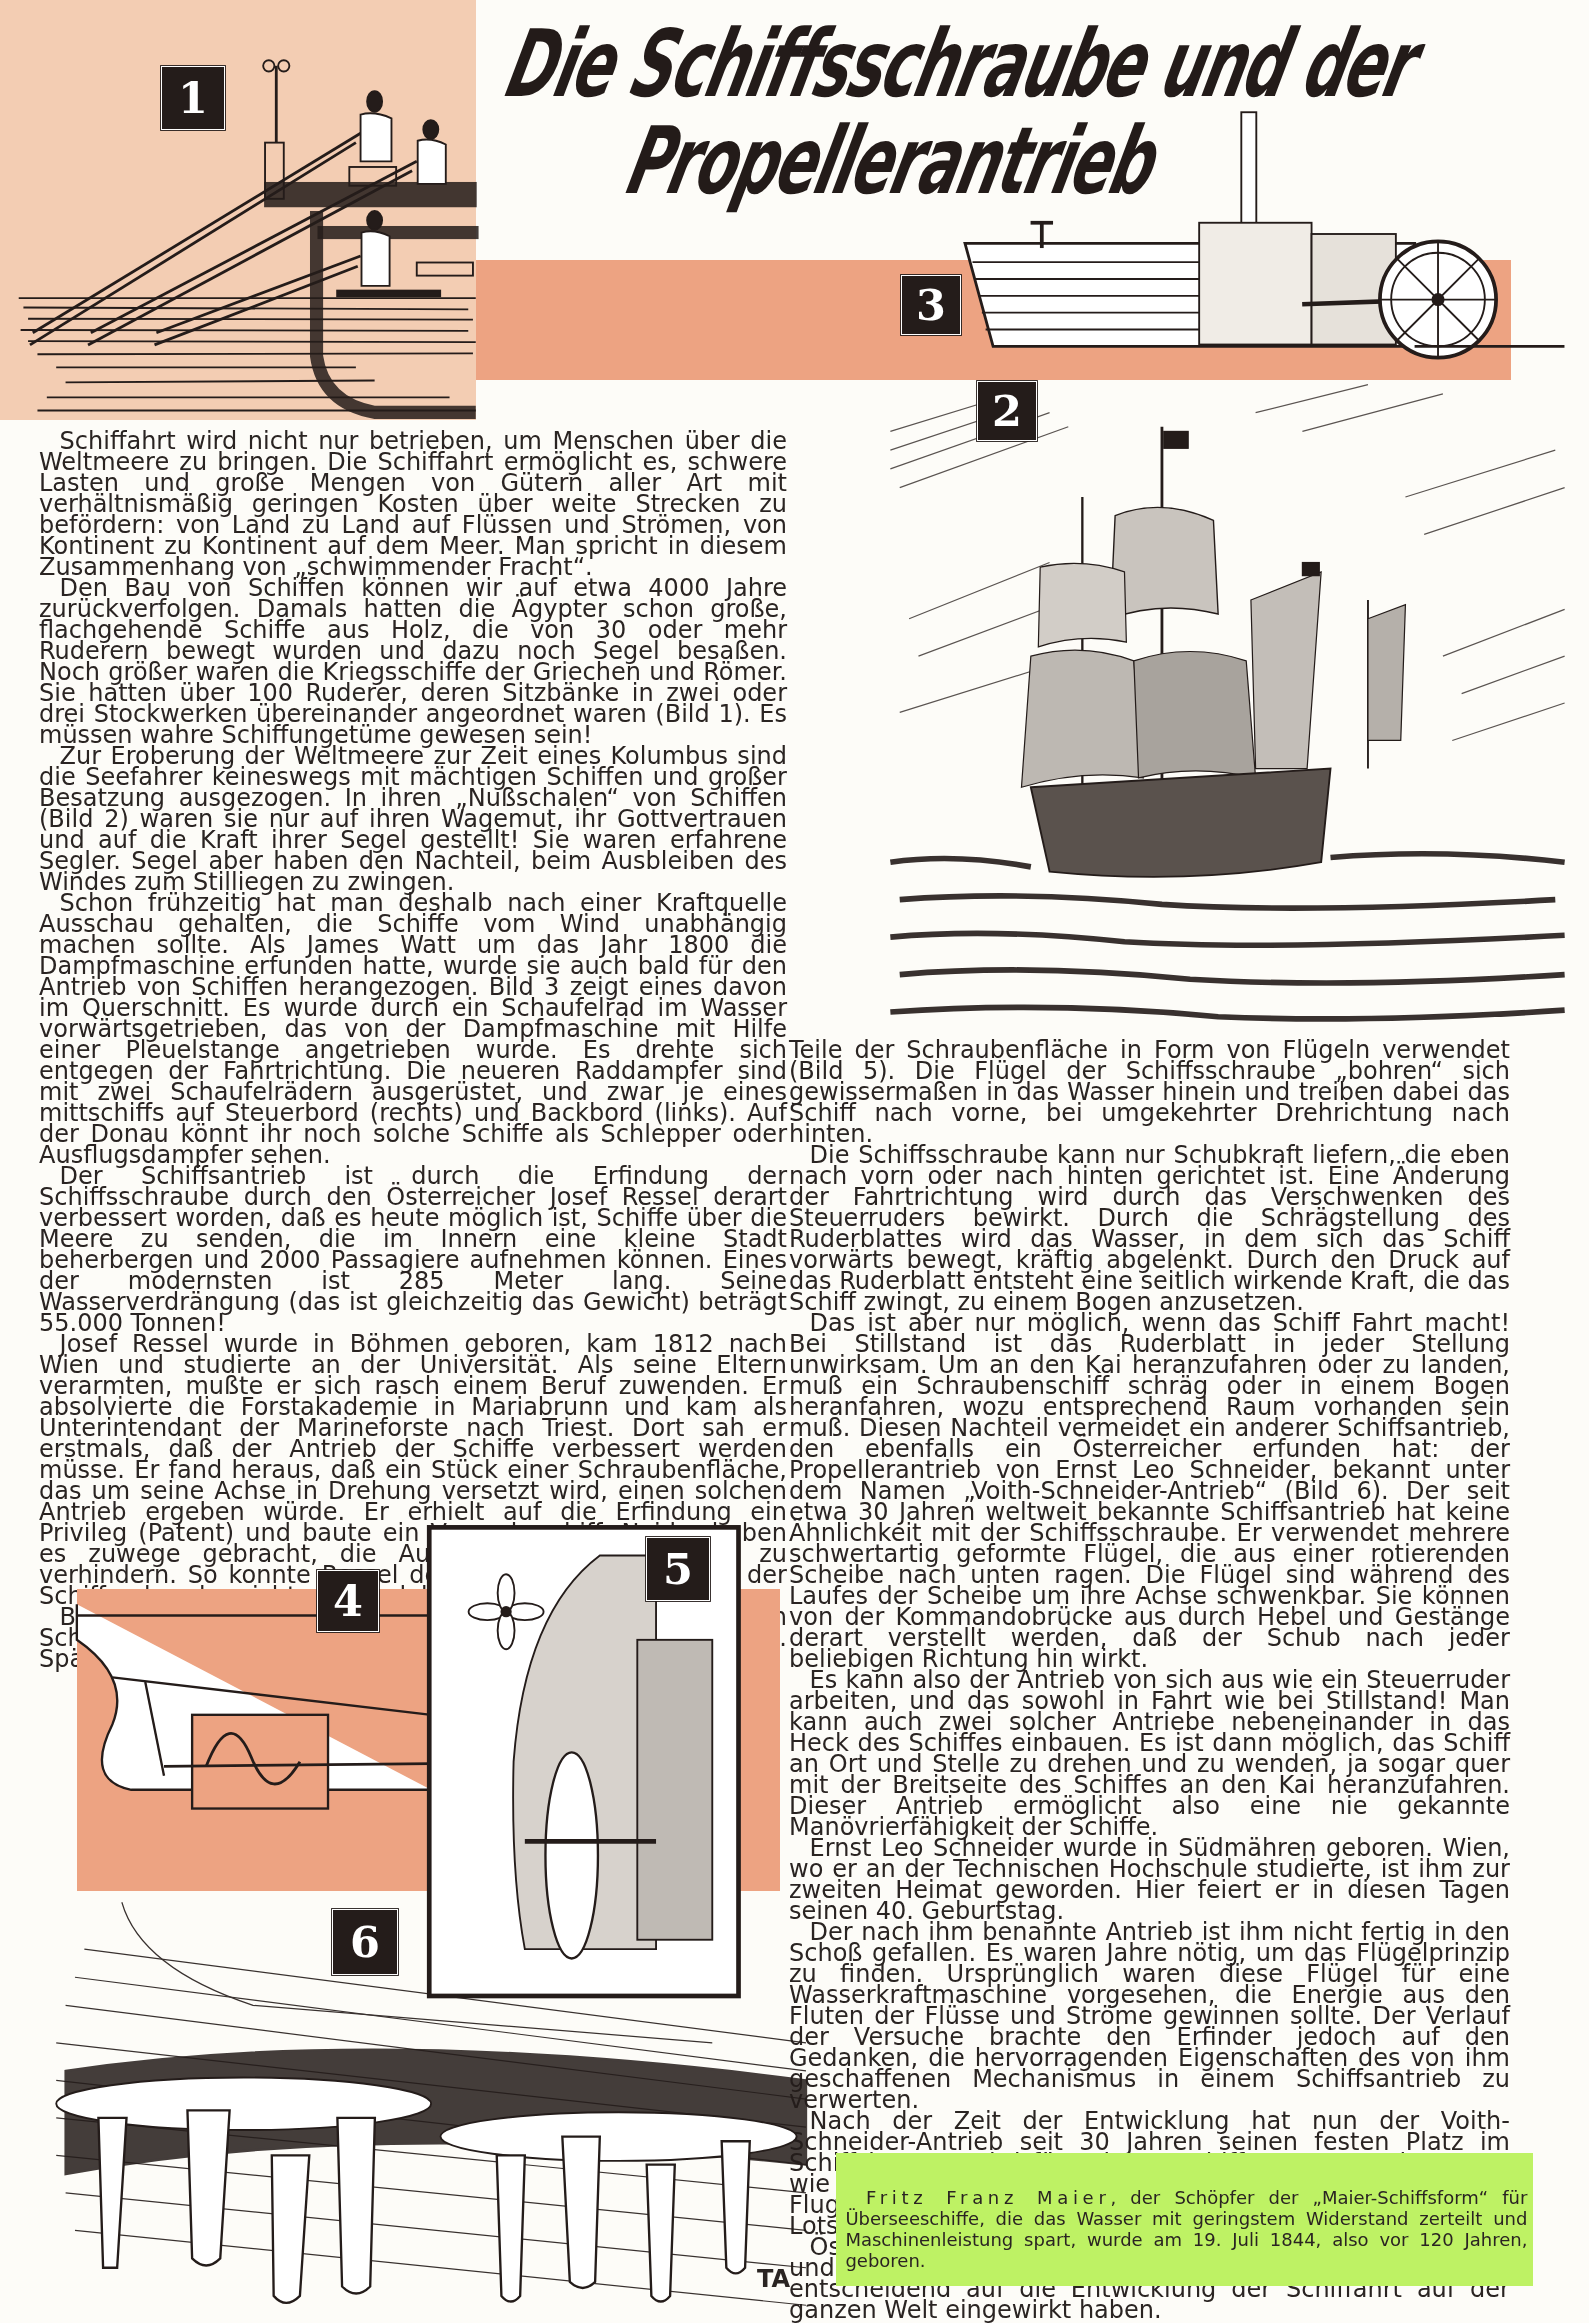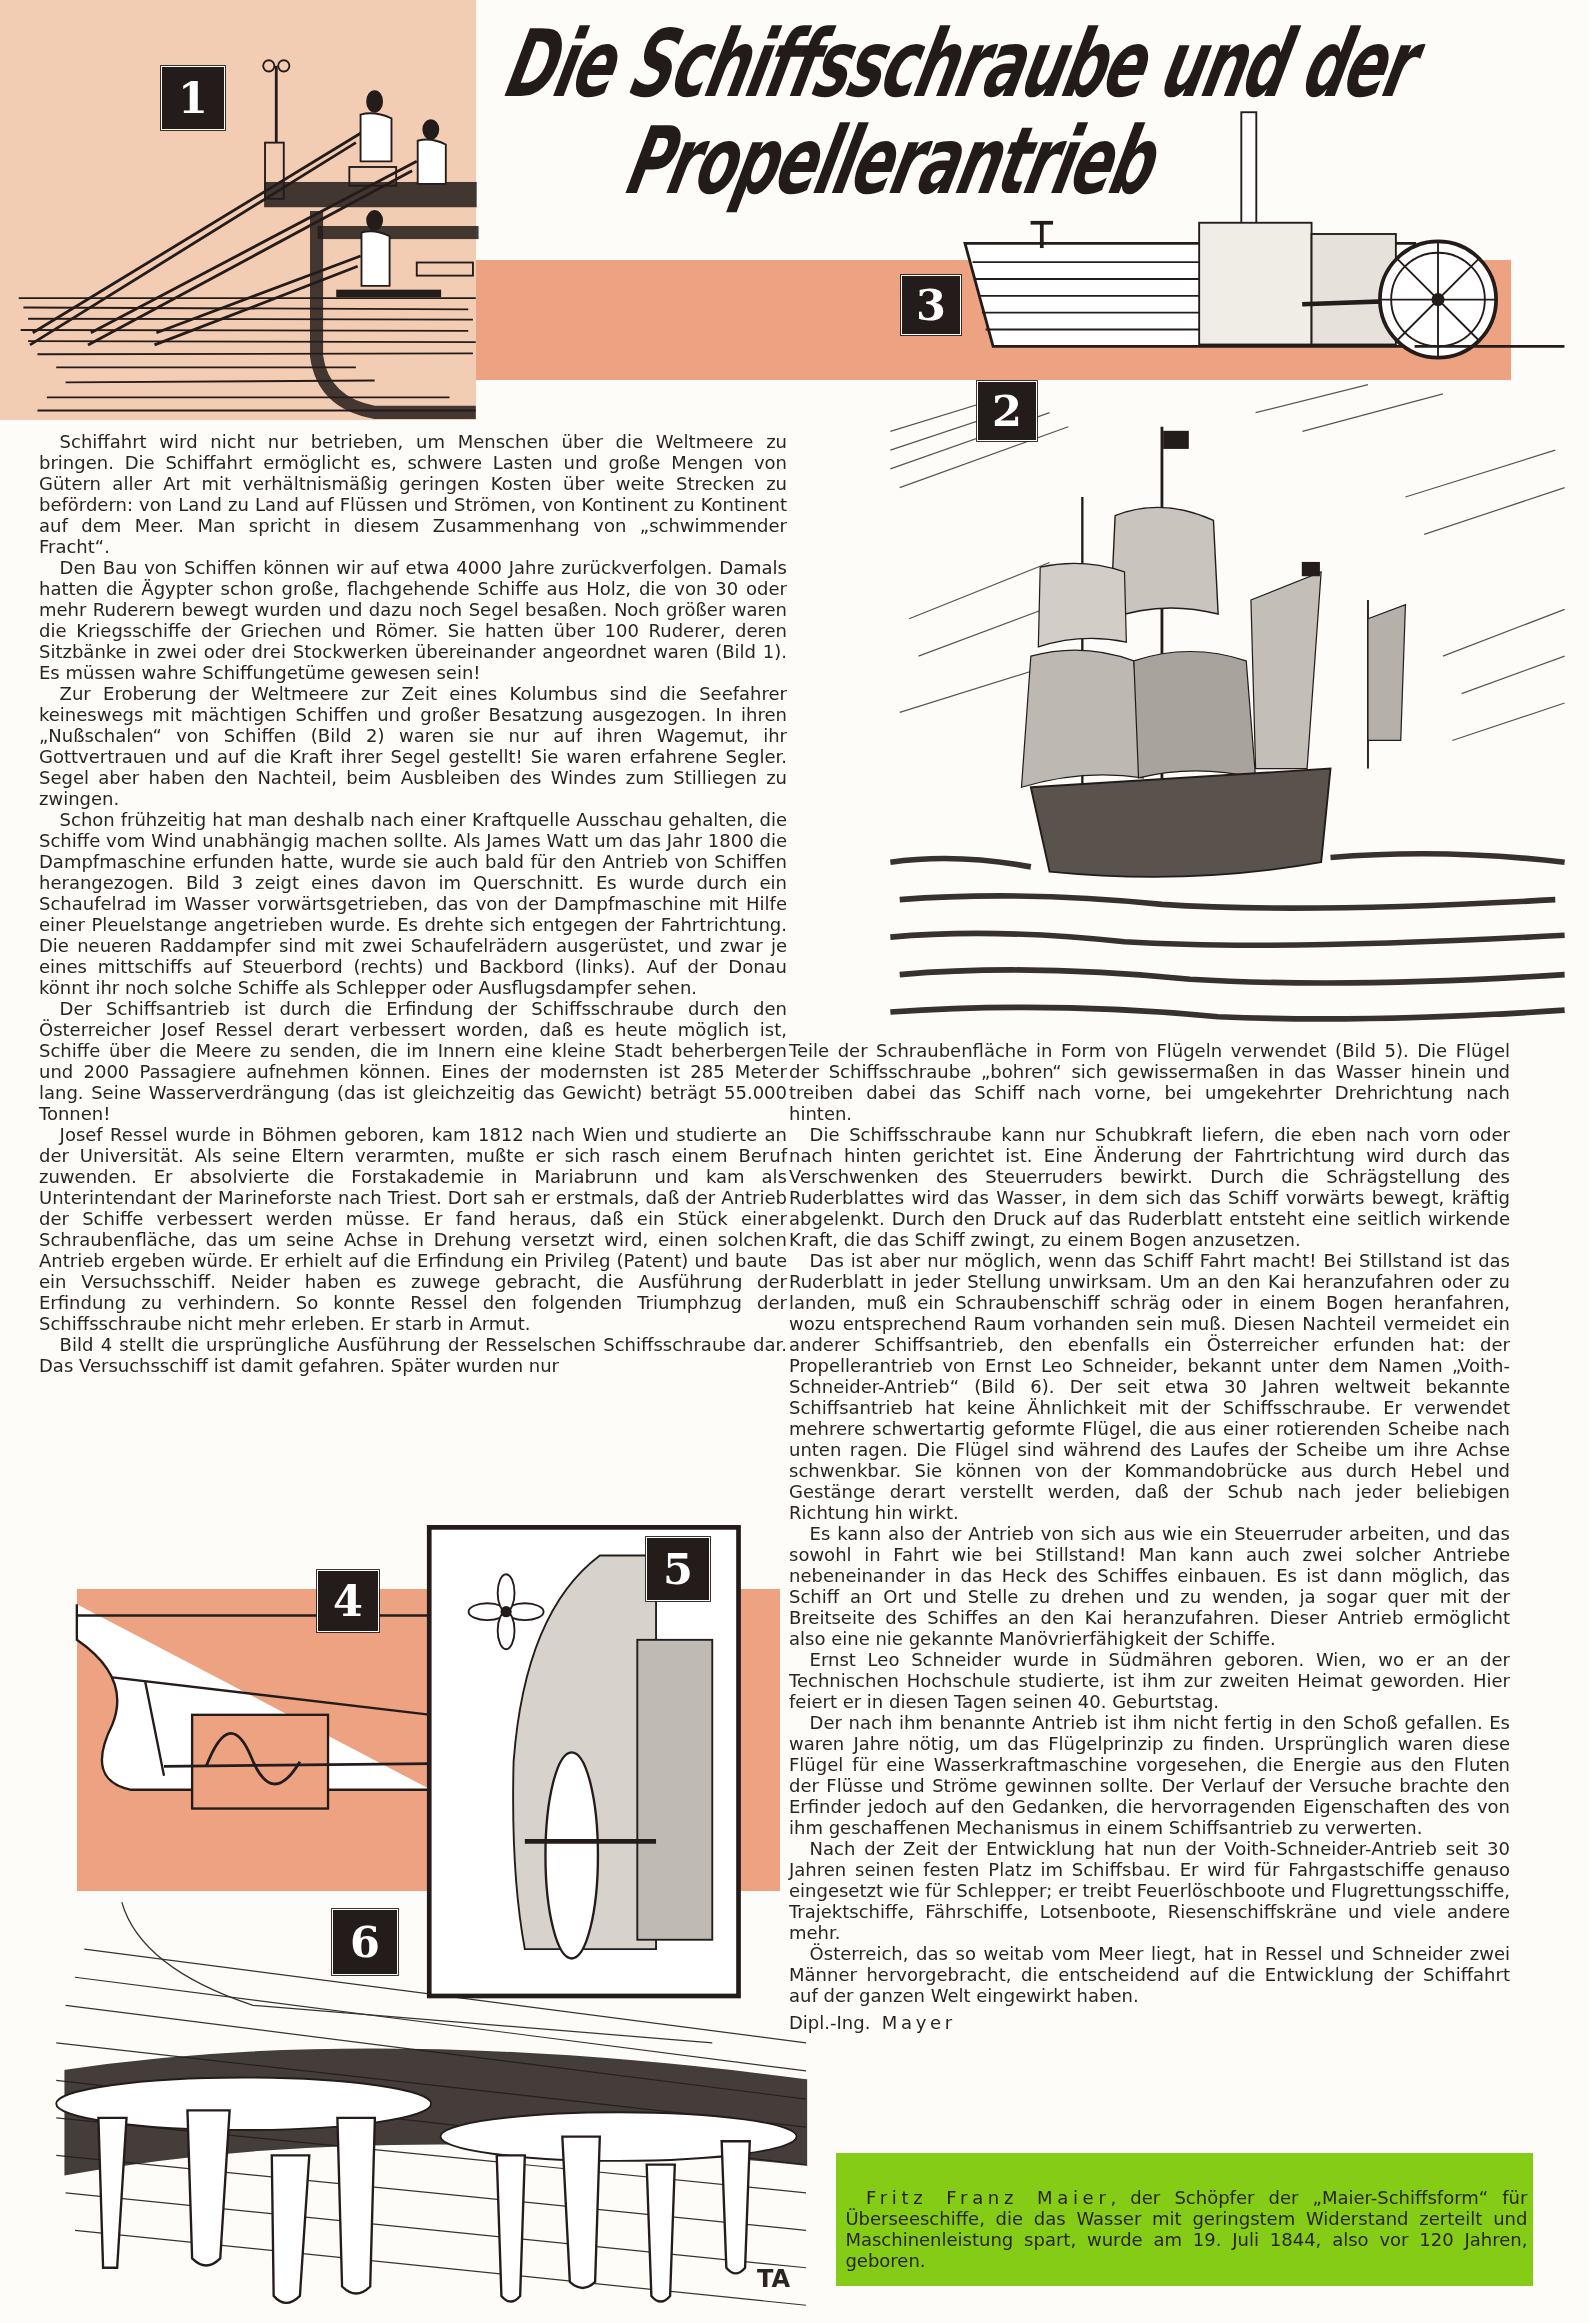--- a/index.html
+++ b/index.html
@@ -2,23 +2,23 @@
 <html style="font-size:15px"><head>
 <meta charset="utf-8">
 <style>
   html,body{margin:0;padding:0;background:#fdfcf8;}
   body{width:1589px;height:2324px;position:relative;overflow:hidden;font-family:"DejaVu Sans",sans-serif;color:#2a2422;}
   .abs{position:absolute;text-align:center;}
   .peach{background:#f3cdb3;}
   .salmon{background:#eda382;}
   .numbox{position:absolute;background:#241c1a;color:#fff;font-family:"DejaVu Serif",serif;font-weight:bold;display:flex;align-items:center;justify-content:center;font-size:43px;border:1.9px solid #fff;box-shadow:0 0 0 0.9px #241c1a;}
   .title{position:absolute;font-family:"DejaVu Sans",sans-serif;font-weight:bold;font-style:italic;color:#231b19;transform:skewX(-14deg) scaleY(1.55);transform-origin:left top;letter-spacing:-1.9px;white-space:nowrap;}
-  .col{position:absolute;font-size:18px;line-height:21px;text-align:justify;hyphens:manual;}
+  .col{position:absolute;font-size:24px;line-height:21px;text-align:justify;hyphens:manual;}
   .col p{margin:0;text-indent:20.6px;}
-  .box-caption{position:absolute;background:#84cc16;font-size:18px;line-height:21px;text-align:justify;padding:0;}
+  .box-caption{position:absolute;background:#bef264;font-size:18px;line-height:21px;text-align:justify;padding:0;}
   .box-caption p{margin:0;text-indent:20.6px;}
   .spaced-name{letter-spacing:4.7px;}
   svg{position:absolute;overflow:visible;}
 </style>
 </head>
 <body>
 
 <div class="abs peach" style="left:0;top:0;width:476px;height:420px;"></div>
 <svg width="487" height="422" style="left:0;top:0;" viewBox="0 0 520 450">
   <g stroke="#241c1a" fill="none" stroke-width="2">

